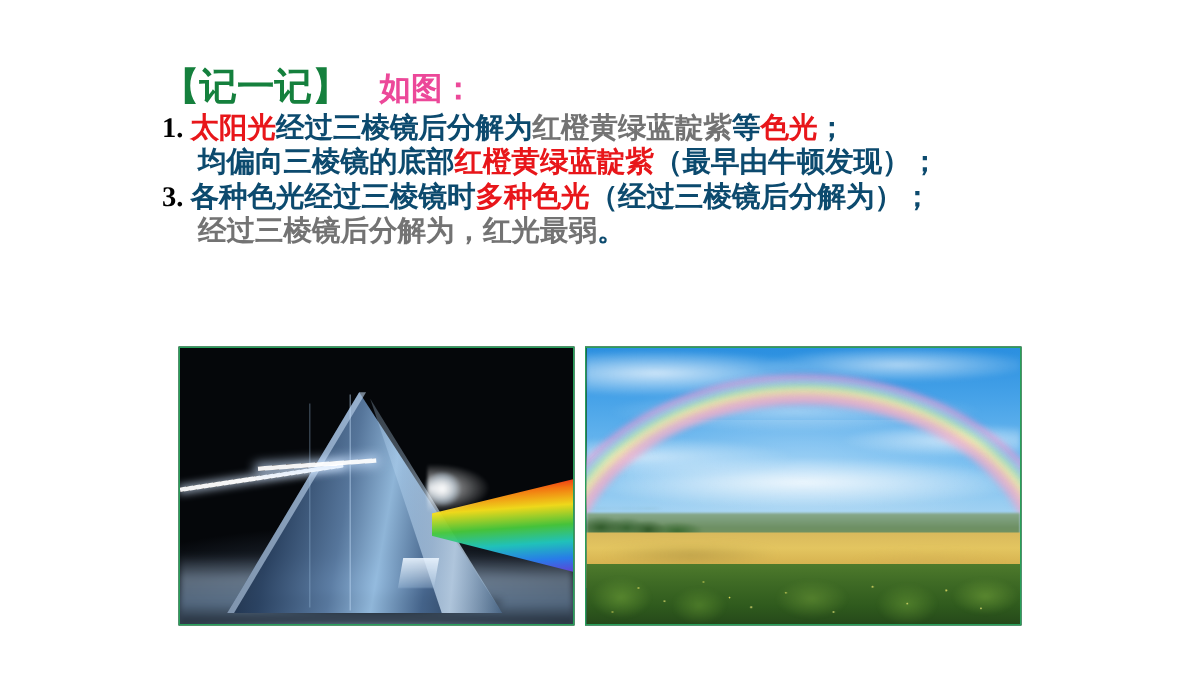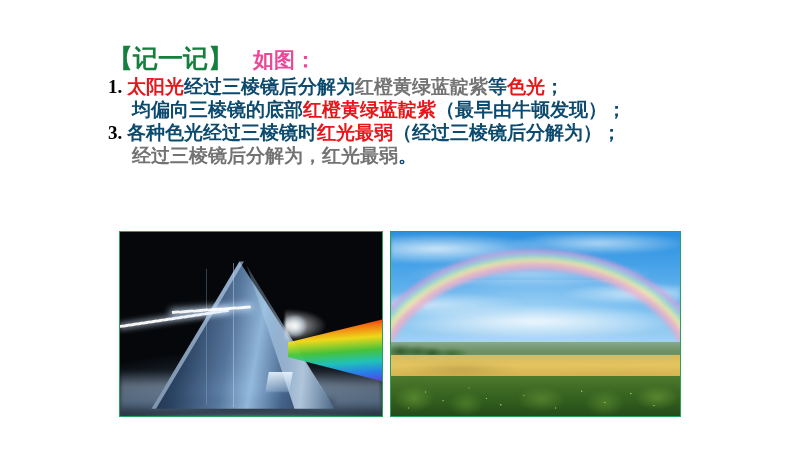--- a/index.html
+++ b/index.html
@@ -412,21 +412,21 @@
       <span class="c-red">太阳光</span><span class="c-black">经过三棱镜后分解为</span><span class="c-green">红橙黄绿蓝靛紫</span><span class="c-black">等</span><span class="c-red">色光</span><span class="c-black">；</span>
     </div>
 
     <div class="body-line indented">
       <span class="c-black">均偏向三棱镜的底部</span><span class="c-red">红橙黄绿蓝靛紫</span><span class="c-black">（最早由牛顿发现）；</span>
     </div>
 
 
     <div class="body-line">
       <span class="num">3.</span>
-      <span class="c-black">各种色光经过三棱镜时</span><span class="c-red">红光最弱</span><span class="c-black">（经过三棱镜后分解为）；</span>
+      <span class="c-black">各种色光经过三棱镜时</span><span class="c-red">多种色光</span><span class="c-black">（经过三棱镜后分解为）；</span>
     </div>
 
     <div class="body-line indented">
       <span class="c-green">经过三棱镜后分解为，红光最弱</span><span class="c-black">。</span>
     </div>
 
   </div>
 
   <div class="pic-frame" id="pic-prism">
     <div class="pic-inner">

